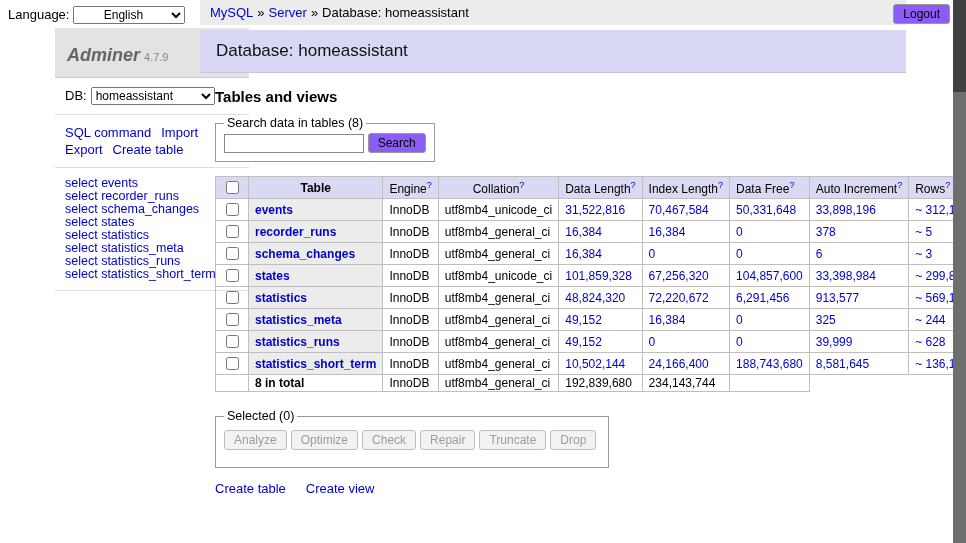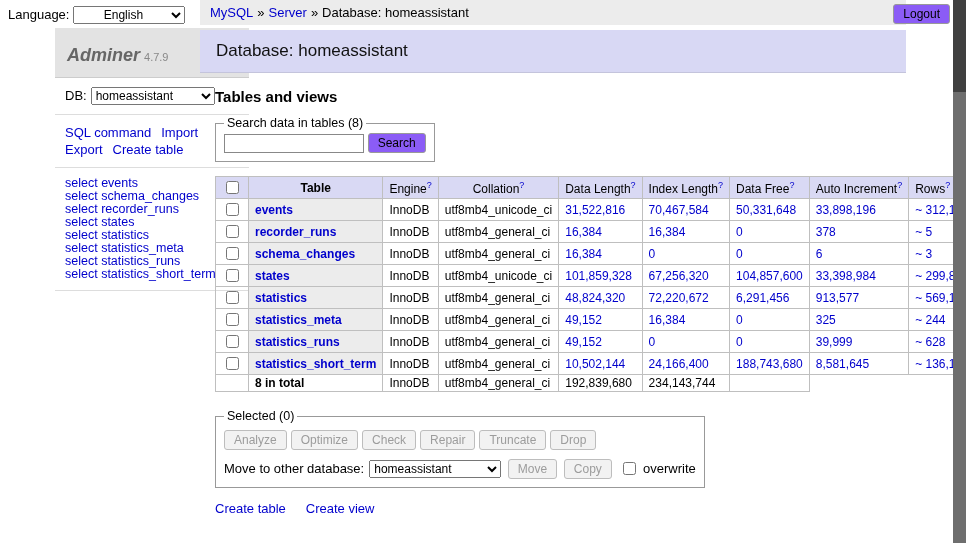--- a/index.html
+++ b/index.html
@@ -109,22 +109,22 @@
 <div id="sidebar" data-name="sidebar">
   <h1 data-name="app-header">
     <a class="app-name" data-name="adminer-logo">Adminer</a><span class="version" data-name="app-version">4.7.9</span>
   </h1>
   <div class="section db-row" data-name="db-selector">
     <label data-name="db-label">DB:</label><select data-name="db-select"><option>homeassistant</option></select>
   </div>
   <p class="section" id="sidebar-actions" data-name="sidebar-actions"><a data-name="sidebar-link-sql-command">SQL command</a><a data-name="sidebar-link-import">Import</a><br><a data-name="sidebar-link-export">Export</a><a data-name="sidebar-link-create-table">Create table</a></p>
   <p class="section" id="sidebar-tables" data-name="sidebar-tables">
       <a data-name="sidebar-select-events" class="tbl-link">select events</a>
+      <a data-name="sidebar-select-recorder-runs" class="tbl-link">select recorder_runs</a>
       <a data-name="sidebar-select-schema-changes" class="tbl-link">select schema_changes</a>
-      <a data-name="sidebar-select-recorder-runs" class="tbl-link">select recorder_runs</a>
       <a data-name="sidebar-select-states" class="tbl-link">select states</a>
       <a data-name="sidebar-select-statistics" class="tbl-link">select statistics</a>
       <a data-name="sidebar-select-statistics-meta" class="tbl-link">select statistics_meta</a>
       <a data-name="sidebar-select-statistics-runs" class="tbl-link">select statistics_runs</a>
       <a data-name="sidebar-select-statistics-short-term" class="tbl-link">select statistics_short_term</a>
     </p>
 </div>
 
 <div id="main" data-name="main-content">
   <h2 data-name="page-title">Database: homeassistant</h2>
@@ -245,27 +245,20 @@
             <td data-name="total-collation" class="c-collation">utf8mb4_general_ci</td>
             <td data-name="total-data_length" class="num c-dlen">192,839,680</td>
             <td data-name="total-index_length" class="num c-ilen">234,143,744</td>
             <td data-name="total-data_free" class="num c-dfree"></td>
           </tr>
         </tbody>
     </table>
     <fieldset id="selected-fs" data-name="selected-fieldset">
       <legend data-name="selected-legend">Selected (0)</legend>
       <div class="btn-row" id="selected-buttons" data-name="selected-buttons"><input data-name="button-analyze" class="btn" type="button" value="Analyze" disabled="" style=""><input data-name="button-optimize" class="btn" type="button" value="Optimize" disabled="" style=""><input data-name="button-check" class="btn" type="button" value="Check" disabled="" style=""><input data-name="button-repair" class="btn" type="button" value="Repair" disabled="" style=""><input data-name="button-truncate" class="btn" type="button" value="Truncate" disabled="" style=""><input data-name="button-drop" class="btn" type="button" value="Drop" disabled="" style=""></div>
-      <div class="move-row" data-name="move-row">
-        <span data-name="move-label">Move to other database:</span><select data-name="move-db-select"><option>homeassistant</option></select>
-        <input type="button" class="btn" data-name="move-button" disabled="" value="Move" style="">
-        <input type="button" class="btn" data-name="copy-button" disabled="" value="Copy" style="">
-        <input type="checkbox" id="overwrite" data-name="overwrite-checkbox" style="">
-        <label for="overwrite" data-name="overwrite-label">overwrite</label>
-      </div>
     </fieldset>
     <p class="links" id="create-links" data-name="create-links"><a data-name="link-create-table">Create table</a><a data-name="link-create-view">Create view</a></p>
     
     
     
   </div>
 </div>
 
 <div id="scrollbar" data-name="scrollbar">
   <div class="thumb" data-name="scrollbar-thumb"></div>

